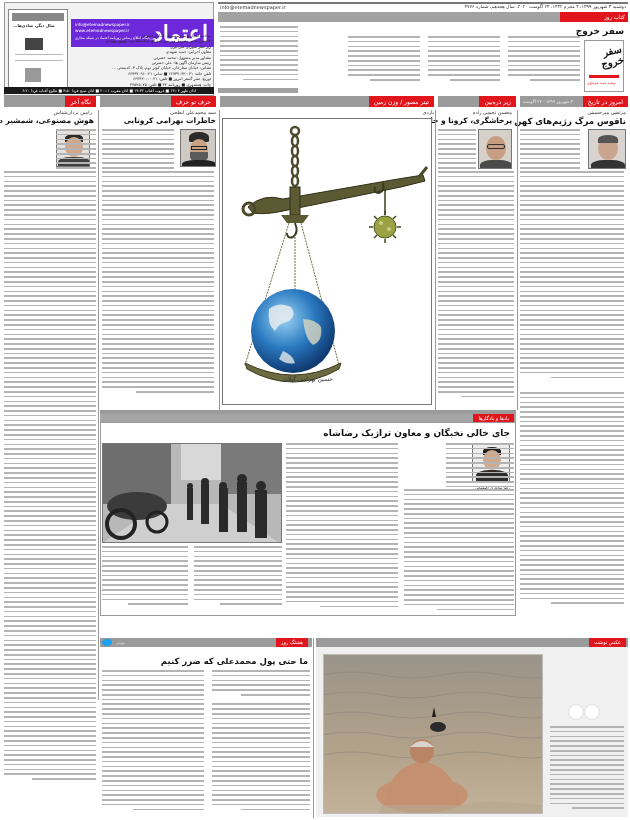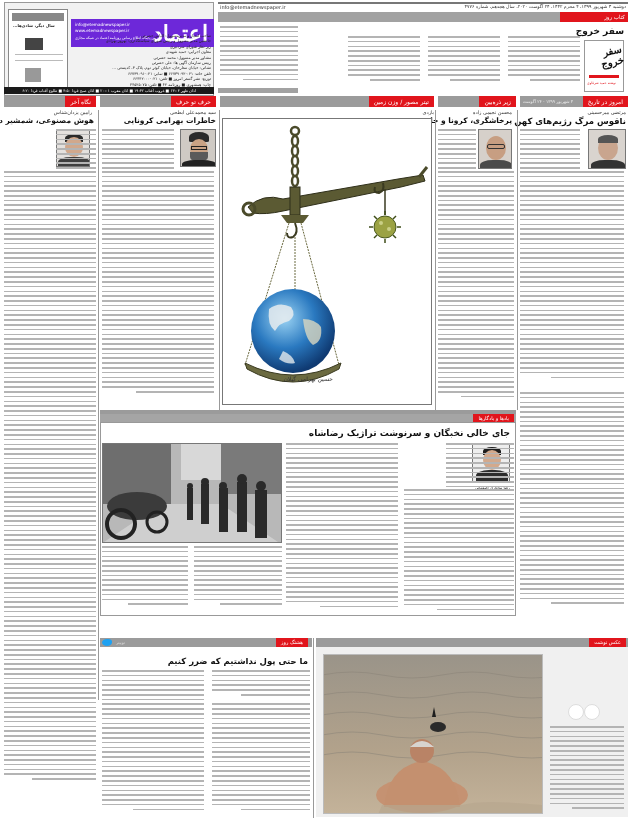--- a/index.html
+++ b/index.html
@@ -626,21 +626,21 @@
       <i></i>
       <i></i>
       <i class="s"></i>
     </div>
 </div>
 
 <div class="hline" style="left:100px; top:410px; width:416px; background:#9b9b9b; height:5px;"></div>
 <div class="secbar" style="left:100px; top:414px; width:416px; height:8px; background:#a5a5a5;">
   <div class="seclabel" style="height:8px; line-height:8px; font-size:5px; right:2px;">یادها و یادگارها</div>
 </div>
-<div class="abs headline" style="right:120px; top:428px; font-size:9px;">جای خالی نخبگان و سرنوشت تراژیک رضاشاه</div>
+<div class="abs headline" style="right:120px; top:428px; font-size:9px;">جای خالی نخبگان و معاون تراژیک رضاشاه</div>
 <div class="photo" style="right:120px; top:443px; width:38px; height:40px; background:#eee;">
   <div style="position:absolute; left:10px; top:3px; width:18px; height:8px; border-radius:50% 50% 0 0; background:#1d1d1d;"></div>
   <div style="position:absolute; left:10px; top:6px; width:18px; height:20px; border-radius:50%; background:#d3a98c;"></div>
   <div style="position:absolute; left:3px; top:26px; width:32px; height:14px; background:#2c2c2c; border-radius:40% 40% 0 0;"></div>
 </div>
 <div class="abs" style="right:120px; top:485px; font-size:4px; color:#222; white-space:nowrap;">رضا مختاری اصفهانی</div>
 <div class="abs txt" style="left:286px; top:443px; width:228px; height:170px;">
 
   <div class="lines" style="right:0; top:0; width:68px; height:44px;">
       <i></i>
@@ -777,21 +777,21 @@
       <i class="s"></i>
     </div>
 </div>
 <div class="abs" style="left:100px; top:422px; width:416px; height:194px; border:1px solid #999; pointer-events:none;"></div>
 
 <div class="secbar" style="left:100px; top:638px; width:212px; height:9px;">
   <div class="seclabel" style="height:9px; line-height:9px; font-size:5px; right:4px;">هشتگ روز</div>
   <div class="abs" style="left:2px; top:1px; width:10px; height:7px; background:#1da1f2; border-radius:50% 40% 50% 50%;"></div>
   <div class="abs" style="left:16px; top:0; font-size:4px; line-height:9px; color:#ddd;">توییتر</div>
 </div>
-<div class="abs headline" style="right:322px; top:656px; font-size:8.5px;">ما حتی پول نداشتیم که ضرر کنیم</div>
+<div class="abs headline" style="right:322px; top:656px; font-size:8.5px;">ما حتی پول محمدعلی که ضرر کنیم</div>
 <div class="abs txt" style="left:102px; top:670px; width:208px; height:146px;">
 
   <div class="lines" style="right:0; top:0; width:98px; height:144px;">
       <i></i>
       <i></i>
       <i></i>
       <i></i>
       <i></i>
       <i class="s"></i>
       <i style="background:transparent"></i>

